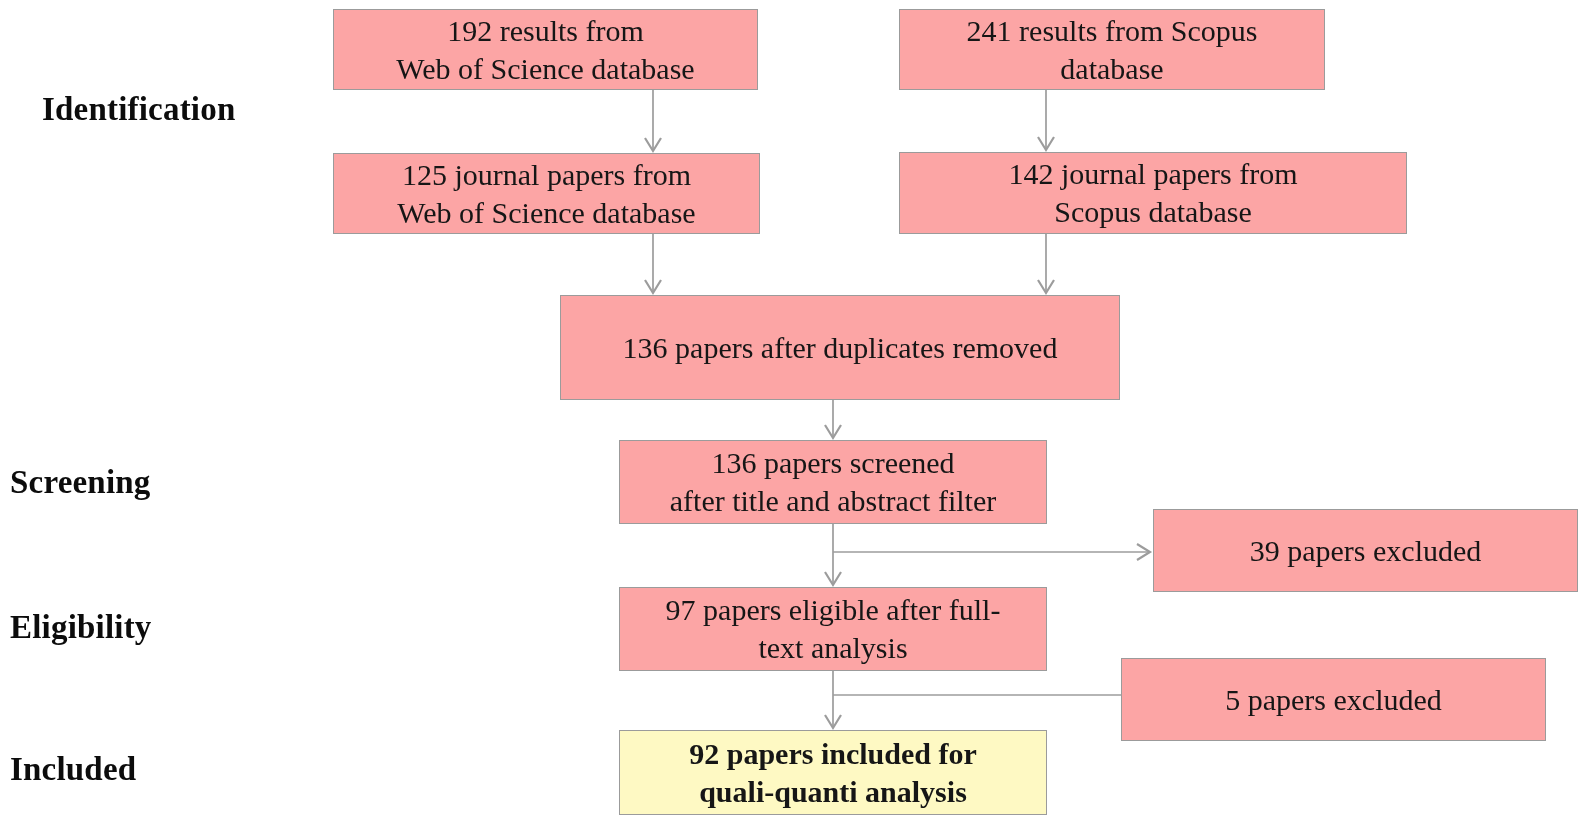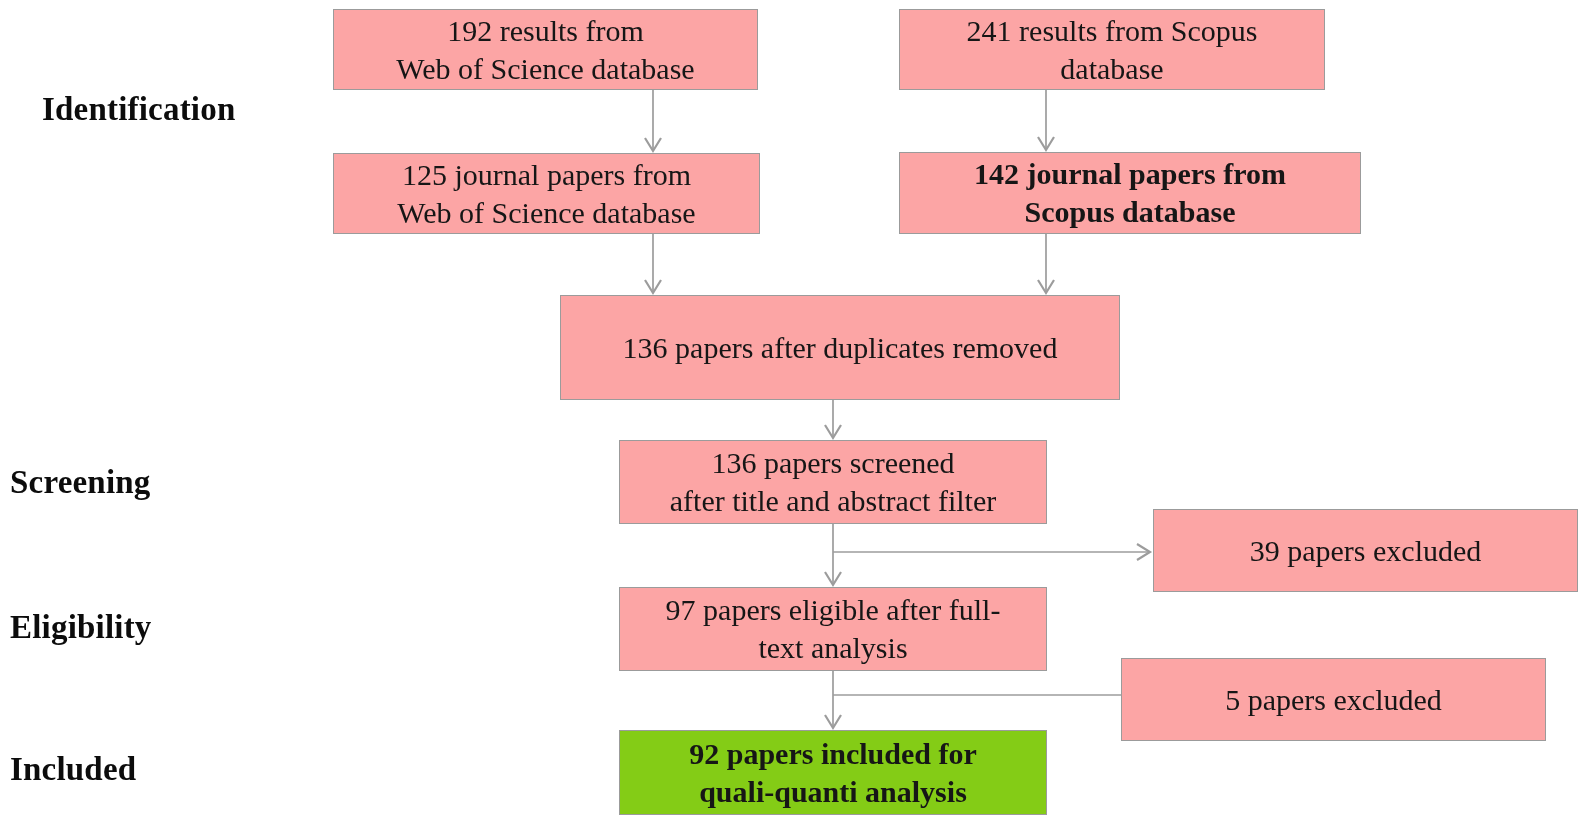--- a/index.html
+++ b/index.html
@@ -41,30 +41,30 @@
     flex-direction: column;
     align-items: center;
     justify-content: center;
     text-align: center;
     font-size: 30px;
     line-height: 38px;
     color: #161616;
     padding: 2px 8px;
   }
   .box.shaded {
-    background: #84cc16;
+    background: #fef9c3;
     font-weight: bold;
   }
   .box span { display: block; white-space: nowrap; }
 
   
   #box-wos-results     { left: 333px;  top: 9px;   width: 425px; height: 81px; }
   #box-scopus-results  { left: 899px;  top: 9px;   width: 426px; height: 81px; }
   #box-wos-journal     { left: 333px;  top: 153px; width: 427px; height: 81px; }
-  #box-scopus-journal  { left: 899px;  top: 152px; width: 462px; height: 82px; font-weight: bold; }
+  #box-scopus-journal  { left: 899px;  top: 152px; width: 508px; height: 82px; }
   #box-duplicates      { left: 560px;  top: 295px; width: 560px; height: 105px; }
   #box-screened        { left: 619px;  top: 440px; width: 428px; height: 84px; }
   #box-excluded-39     { left: 1153px; top: 509px; width: 425px; height: 83px; }
   #box-eligible        { left: 619px;  top: 587px; width: 428px; height: 84px; }
   #box-excluded-5      { left: 1121px; top: 658px; width: 425px; height: 83px; }
   #box-included        { left: 619px;  top: 730px; width: 428px; height: 85px; }
 
   
   #stage-identification { left: 10px; top: 90px; margin-left: 32px;  }
   #stage-screening      { left: 10px; top: 463px; }

